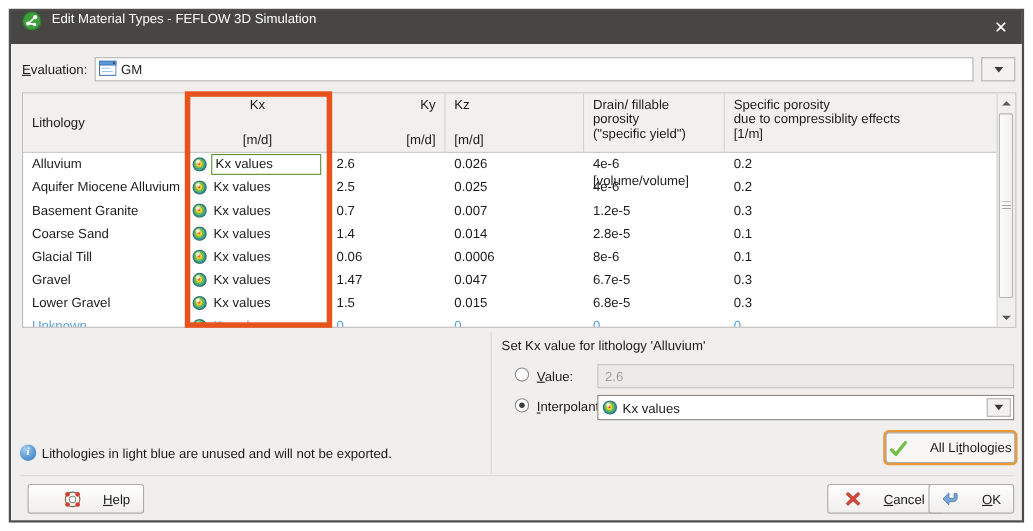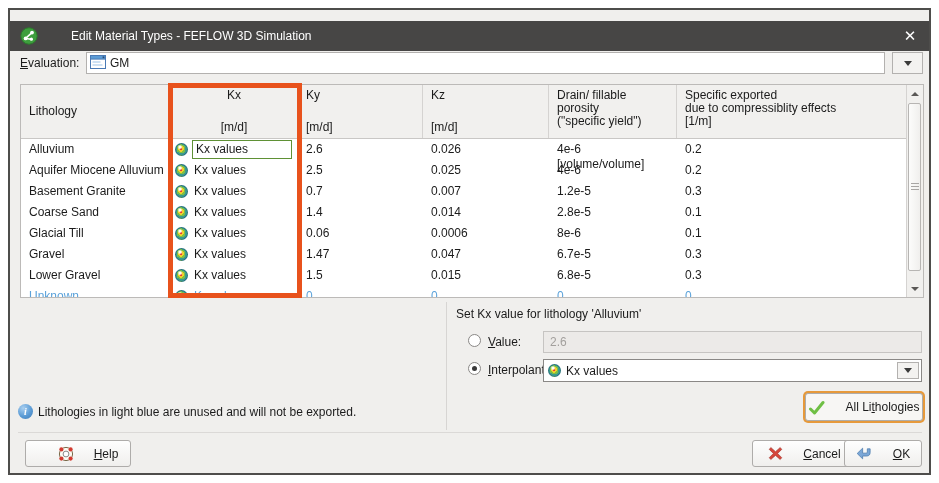--- a/index.html
+++ b/index.html
@@ -2,22 +2,22 @@
 <html><head>
 <meta charset="utf-8">
 <style>
   html,body{margin:0;padding:0;width:939px;height:483px;overflow:hidden;background:#ffffff;
     font-family:"Liberation Sans", sans-serif;font-size:12px;color:#1b1b1b;}
   .dialog{position:absolute;left:8px;top:8px;width:923px;height:467px;box-sizing:border-box;
     border:2px solid #4e4d4b;background:#f0efed;}
   .u{text-decoration:underline;}
 
   
-  .titlebar{position:absolute;left:0;top:11px;right:0;height:30px;background:var(--titlebar,#474645);
-    display:flex;align-items:center;gap:24px;}
+  .titlebar{position:absolute;left:0;top:0;right:0;height:30px;background:var(--titlebar,#474645);
+    display:flex;align-items:flex-start;}
   .app-icon{width:18px;height:18px;margin-left:10px;display:inline-flex;}
   .title-text{color:#ffffff;margin-left:9px;font-size:12px;}
   .close{position:absolute;right:0;top:0;width:38px;height:30px;display:flex;align-items:center;
     justify-content:center;color:#ffffff;font-size:15px;cursor:default;}
 
   
   .eval-label{position:absolute;left:10px;top:42px;height:22px;line-height:22px;}
   .eval-combo{position:absolute;left:76px;top:42px;width:799px;height:22px;box-sizing:border-box;
     background:#ffffff;border:1px solid #b3b1af;display:flex;align-items:center;padding-left:3px;gap:4px;}
   .eval-arrow-btn{position:absolute;left:882px;top:42px;width:31px;height:22px;box-sizing:border-box;
@@ -26,21 +26,21 @@
     border-top:5px solid #3a3a3a;display:inline-block;}
 
   
   .table{position:absolute;left:10px;top:74px;width:904px;height:214px;box-sizing:border-box;
     background:#ffffff;border:1px solid #bcbab8;overflow:hidden;}
   .thead{display:flex;height:54px;background:#f1f0ee;border-bottom:1px solid #c9c7c5;box-sizing:border-box;}
   .th{box-sizing:border-box;border-right:1px solid #d5d3d1;padding:4px 8px;display:flex;flex-direction:column;line-height:13px;}
   .th.spread{justify-content:space-between;}
   .th.center{justify-content:center;}
   .th.top{justify-content:flex-start;}
-  .c0{width:150px;}.c1{width:127px;align-items:center;}.c2{width:125px;}.c3{width:126px;}.c4{width:128px;gap:30px;}.c5{width:229px;}
+  .c0{width:150px;}.c1{width:127px;align-items:center;}.c2{width:107px;align-items:flex-end;}.c3{width:126px;}.c4{width:128px;gap:30px;}.c5{width:229px;}
   .th.c5{border-right:none;}
   .tr{display:flex;height:21px;}
   .tr.unused{color:var(--unused-blue,#5ba2da);}
   .td{box-sizing:border-box;padding:0 8px;line-height:21px;white-space:nowrap;overflow:hidden;}
   .kxcell{display:flex;align-items:center;padding:0 0 0 4px;gap:4px;}
   .kxlab{padding-left:2px;}
   .kxlab.editing{box-sizing:border-box;width:100px;height:19px;line-height:17px;border:1px solid #5f9135;
     background:#ffffff;padding:0 3px;}
   .interp-icon{width:13px;height:13px;border-radius:50%;flex:0 0 13px;box-sizing:border-box;
     border:1px solid rgba(30,90,110,.55);
@@ -158,21 +158,21 @@
         </div>
         <div class="th c4 top">
           <div class="hlines">
             <div>Drain/ fillable porosity</div>
             <div>("specific yield")</div>
           </div>
           <div class="hunits">[volume/volume]</div>
         </div>
         <div class="th c5 top">
           <div class="hlines">
-            <div>Specific exported</div>
+            <div>Specific porosity</div>
             <div>due to compressiblity effects</div>
           </div>
           <div class="hunits">[1/m]</div>
         </div>
       </div>
     <div class="tbody">
         <div class="tr">
           <div class="td c0">Alluvium</div>
           <div class="td c1 kxcell">
             <span class="interp-icon"></span>

